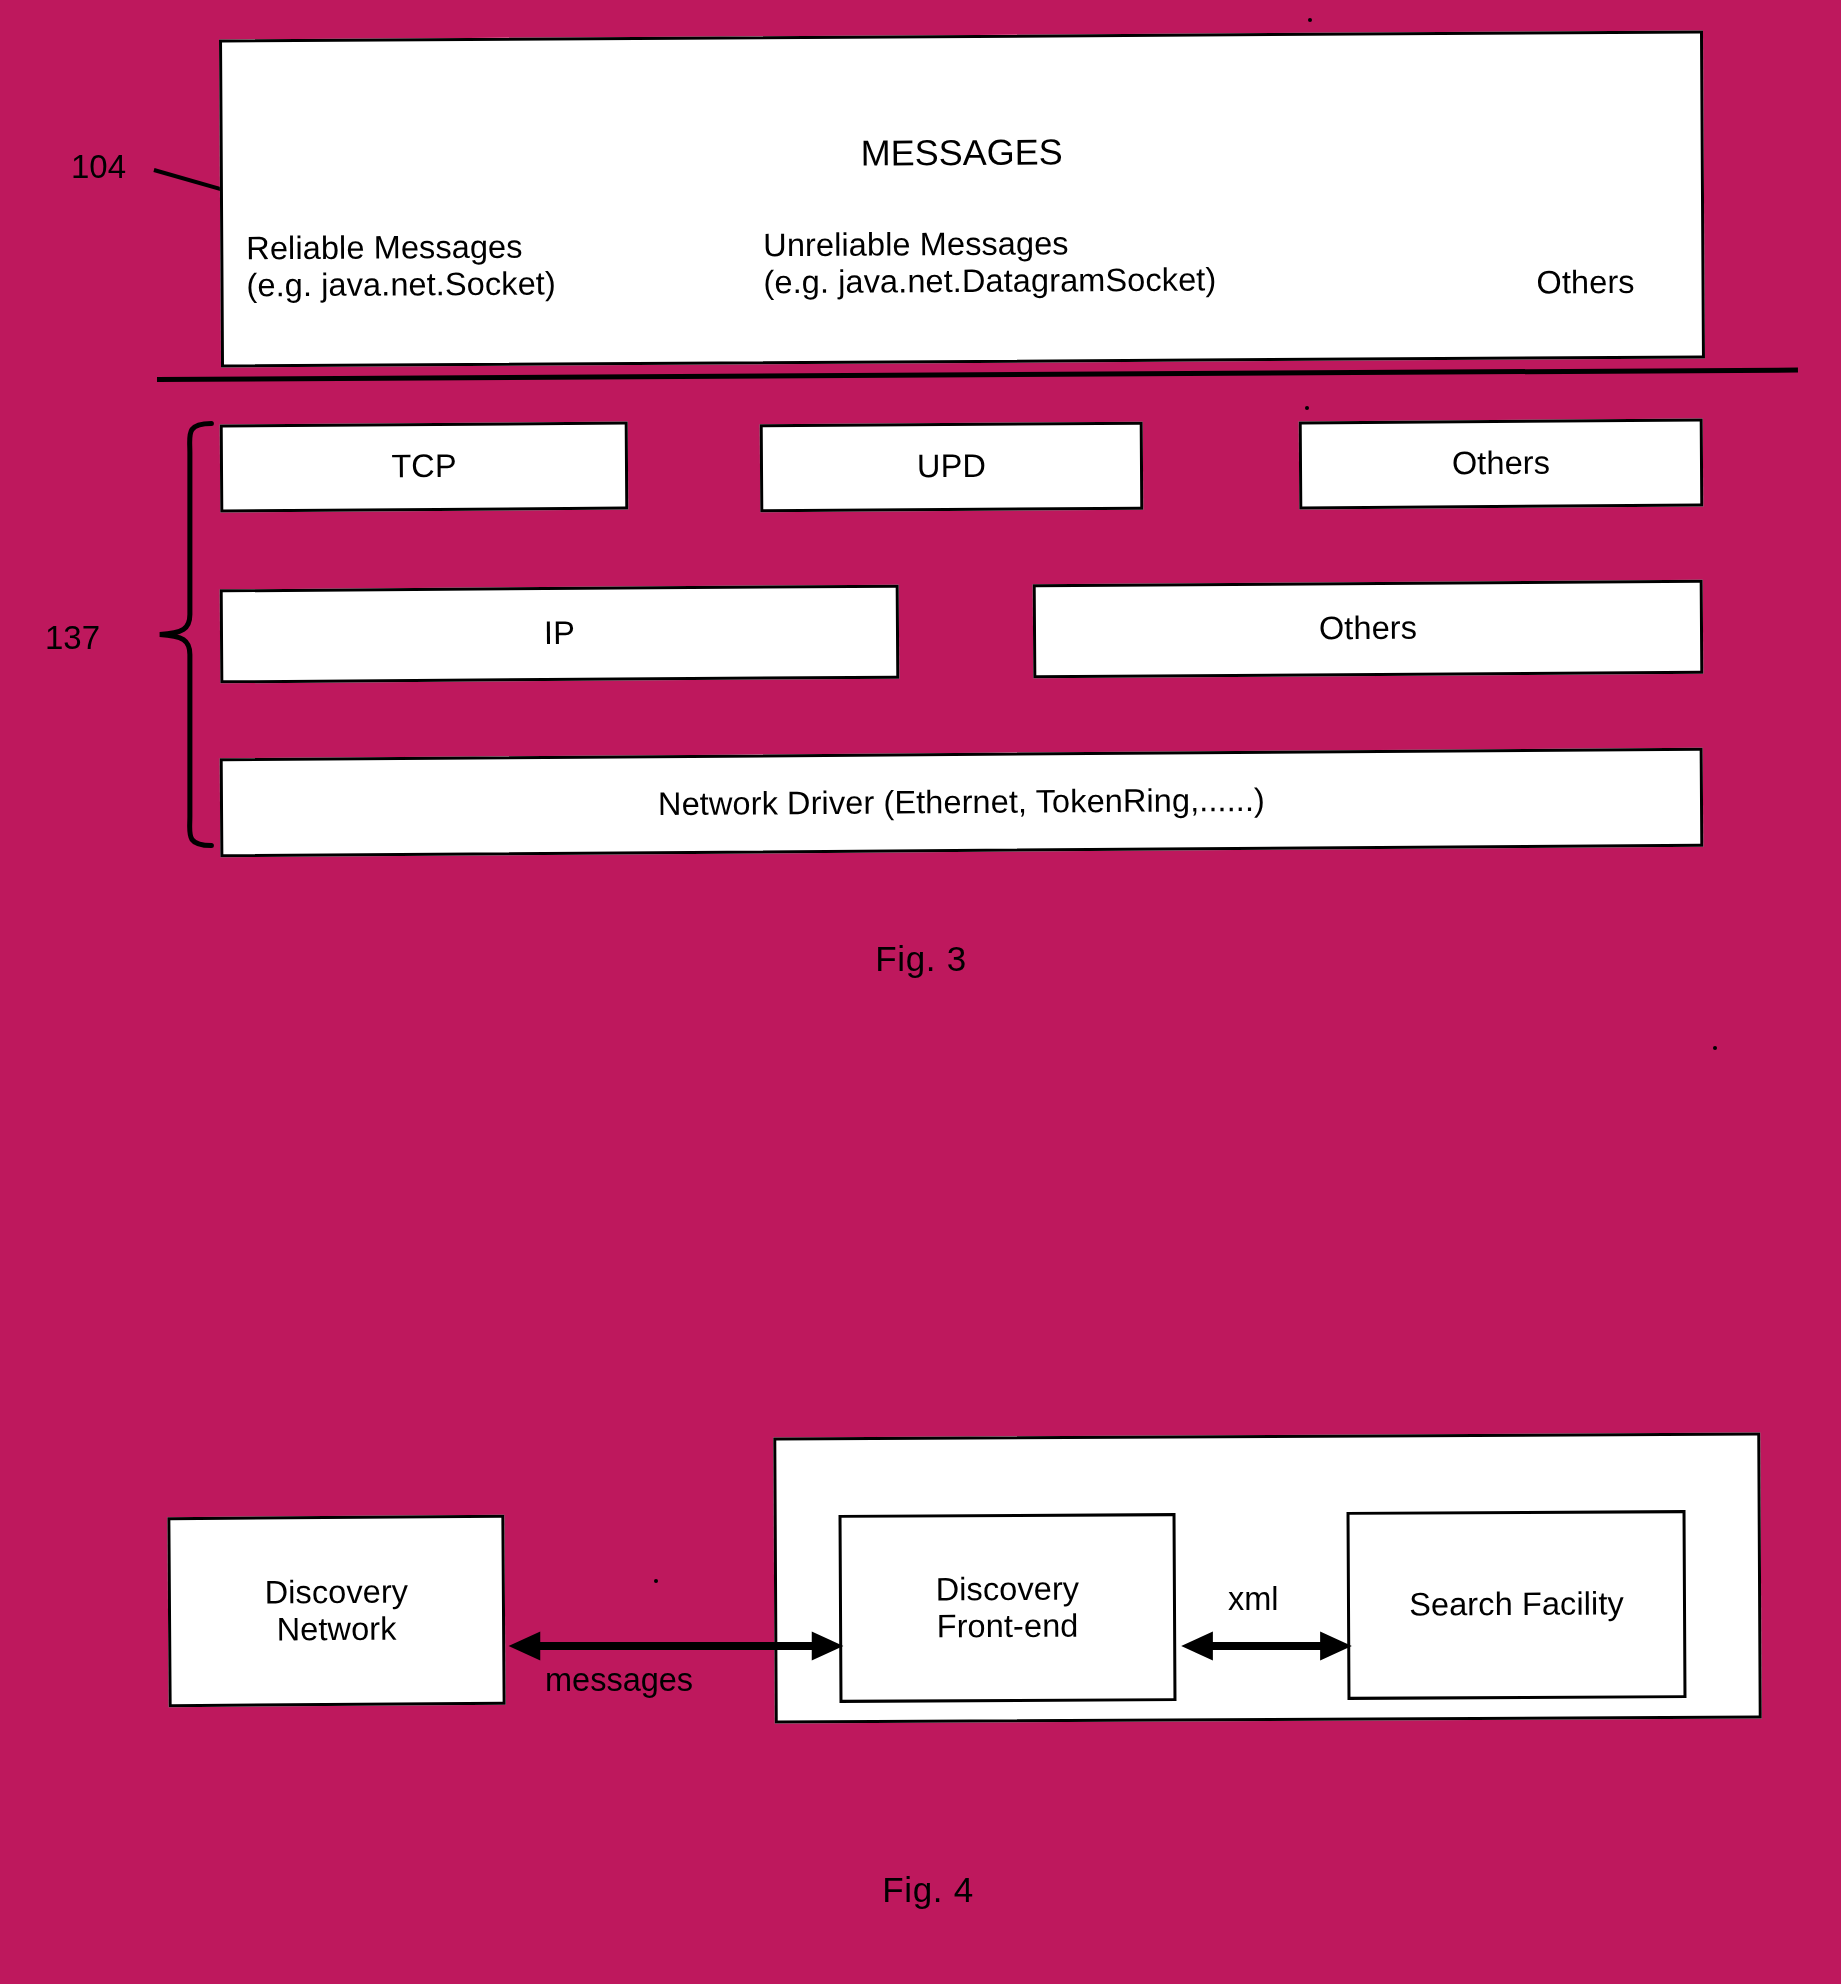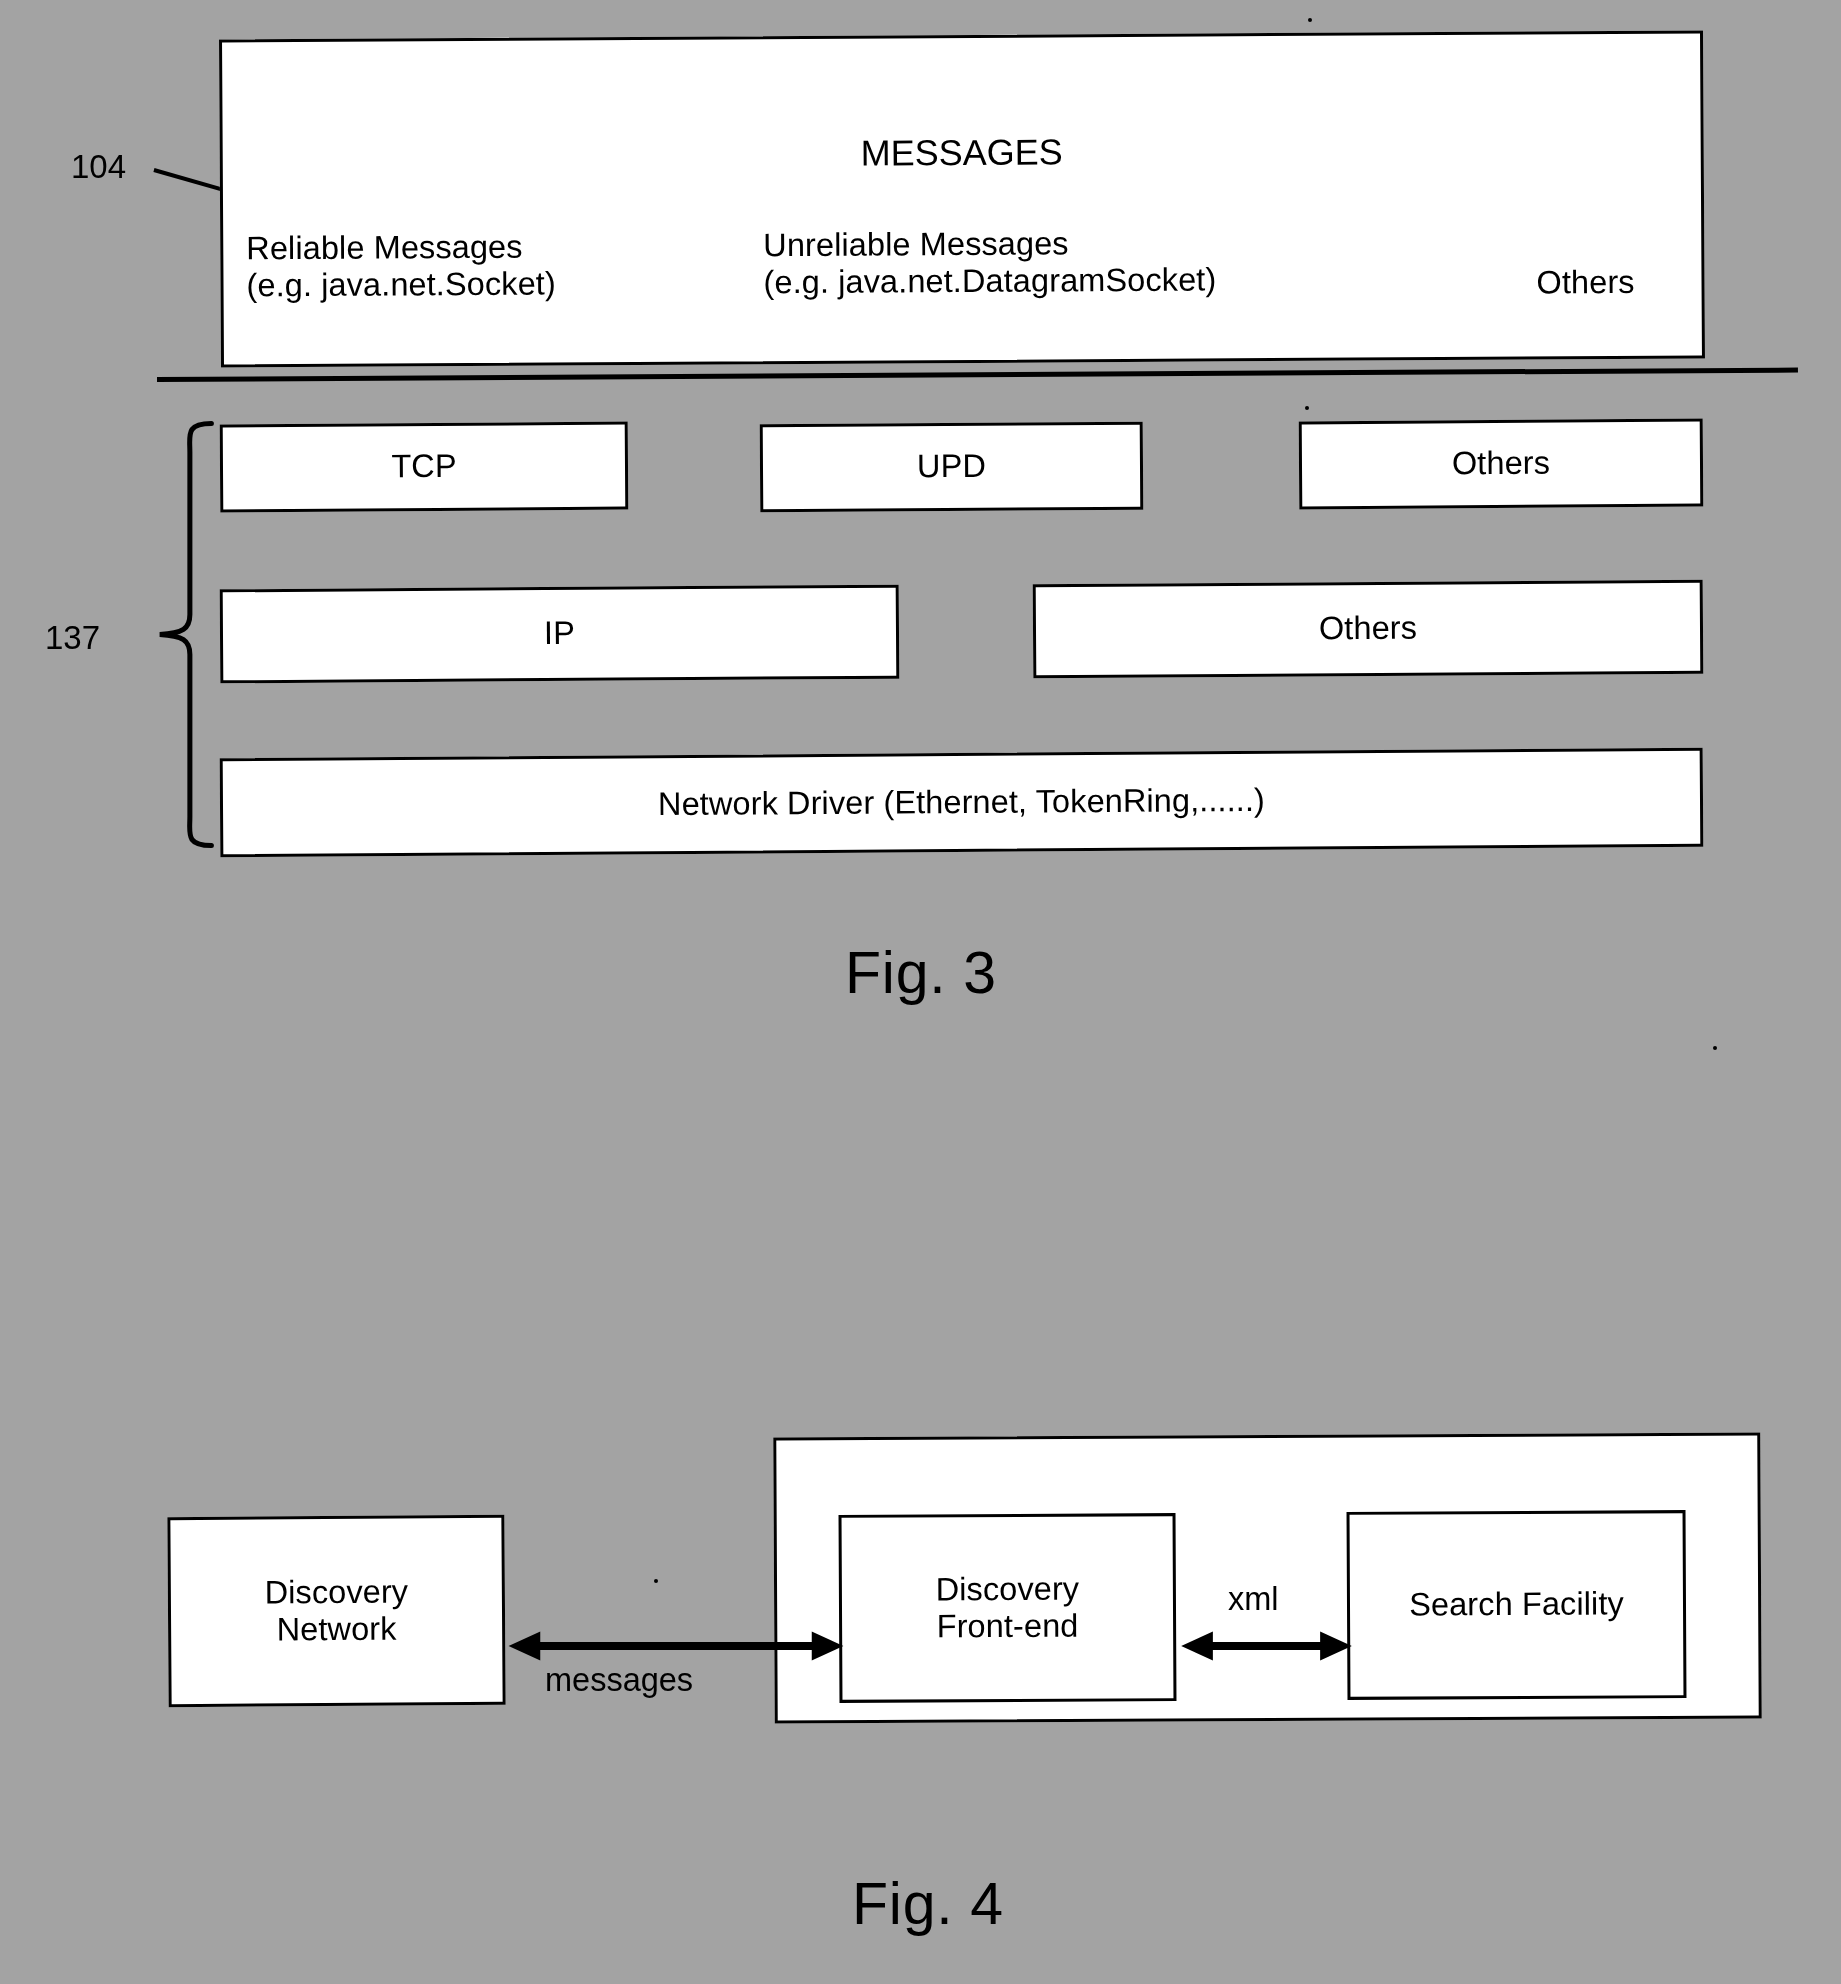--- a/index.html
+++ b/index.html
@@ -8,21 +8,21 @@
     background: #ffffff;
   }
   body {
     font-family: "Liberation Sans", sans-serif;
     color: #000000;
   }
   #page {
     position: relative;
     width: 1842px;
     height: 1985px;
-    background: #a3a3a3;
+    background: #be185d;
     overflow: hidden;
   }
 
   
   .abs { position: absolute; }
 
   
   .box {
     position: absolute;
     box-sizing: border-box;
@@ -45,21 +45,21 @@
     position: absolute;
     font-size: 32.5px;
     line-height: 1.22;
     white-space: pre;
   }
   .txt-ref {
     font-size: 33px;
   }
   .fig-caption {
     position: absolute;
-    font-size: 59px;
+    font-size: 35px;
     letter-spacing: 0.7px;
     text-align: center;
     width: 100%;
     left: 0;
   }
 
   
   .divider {
     position: absolute;
     background: #000000;

